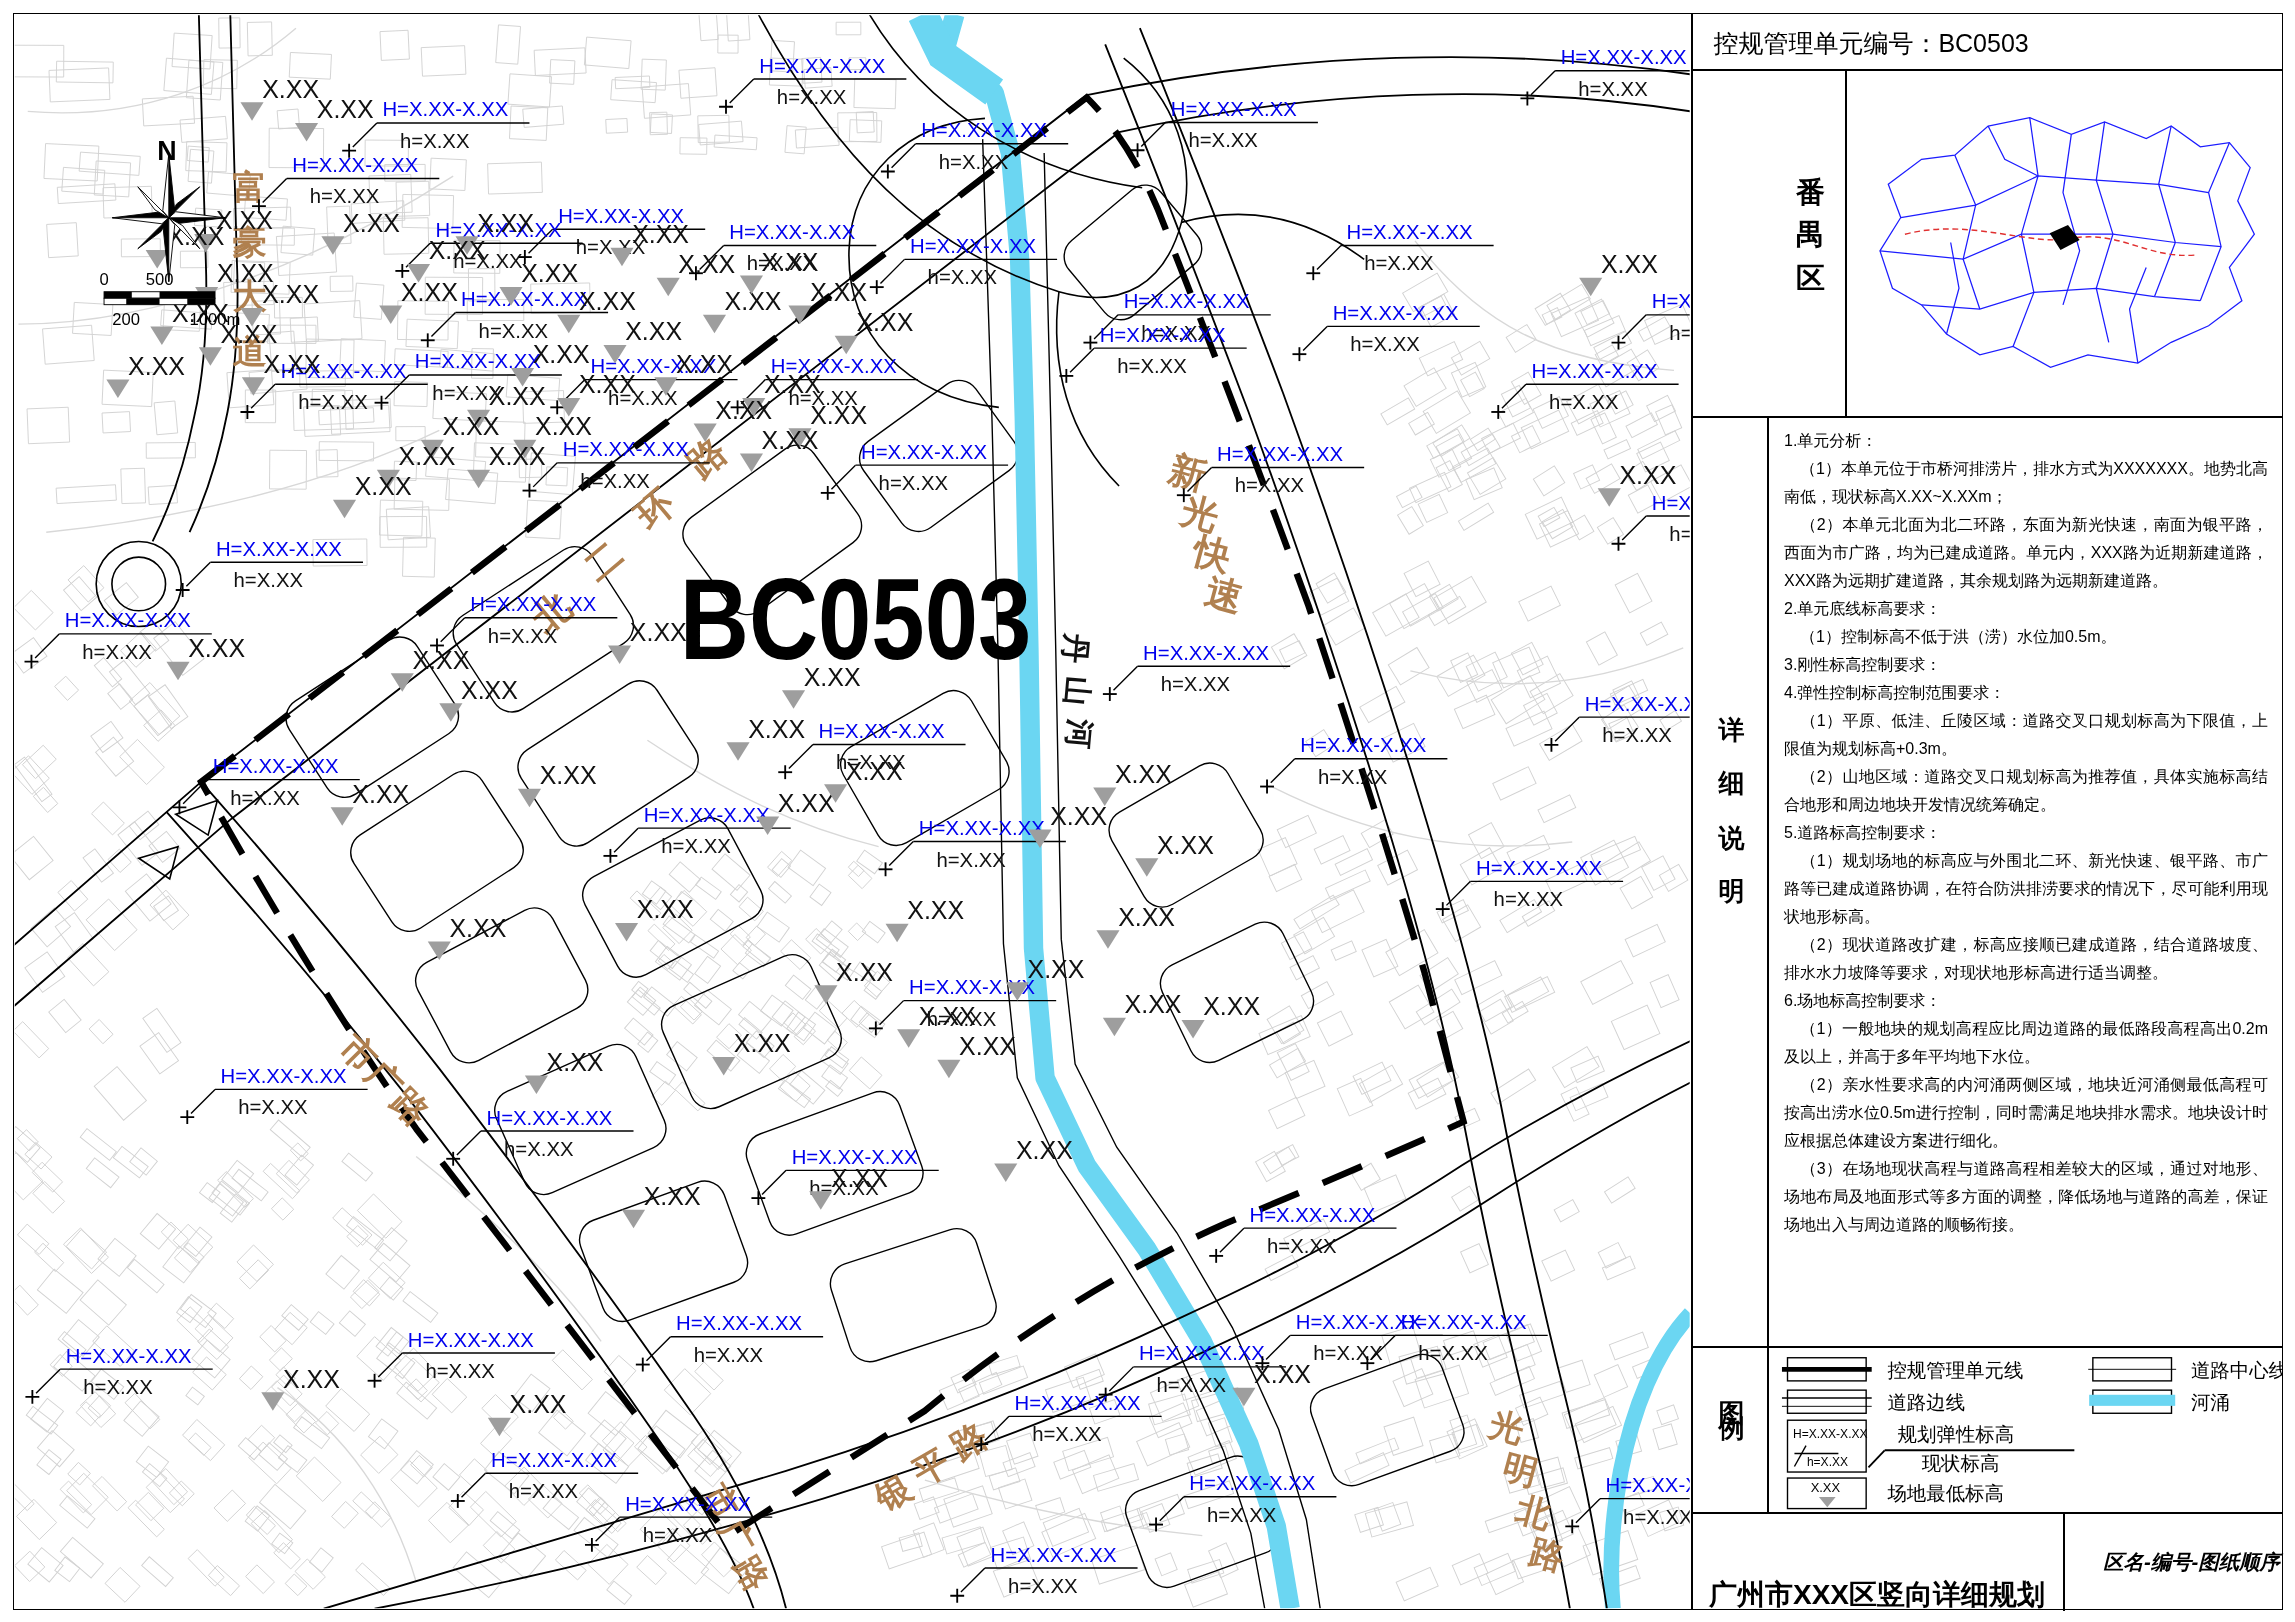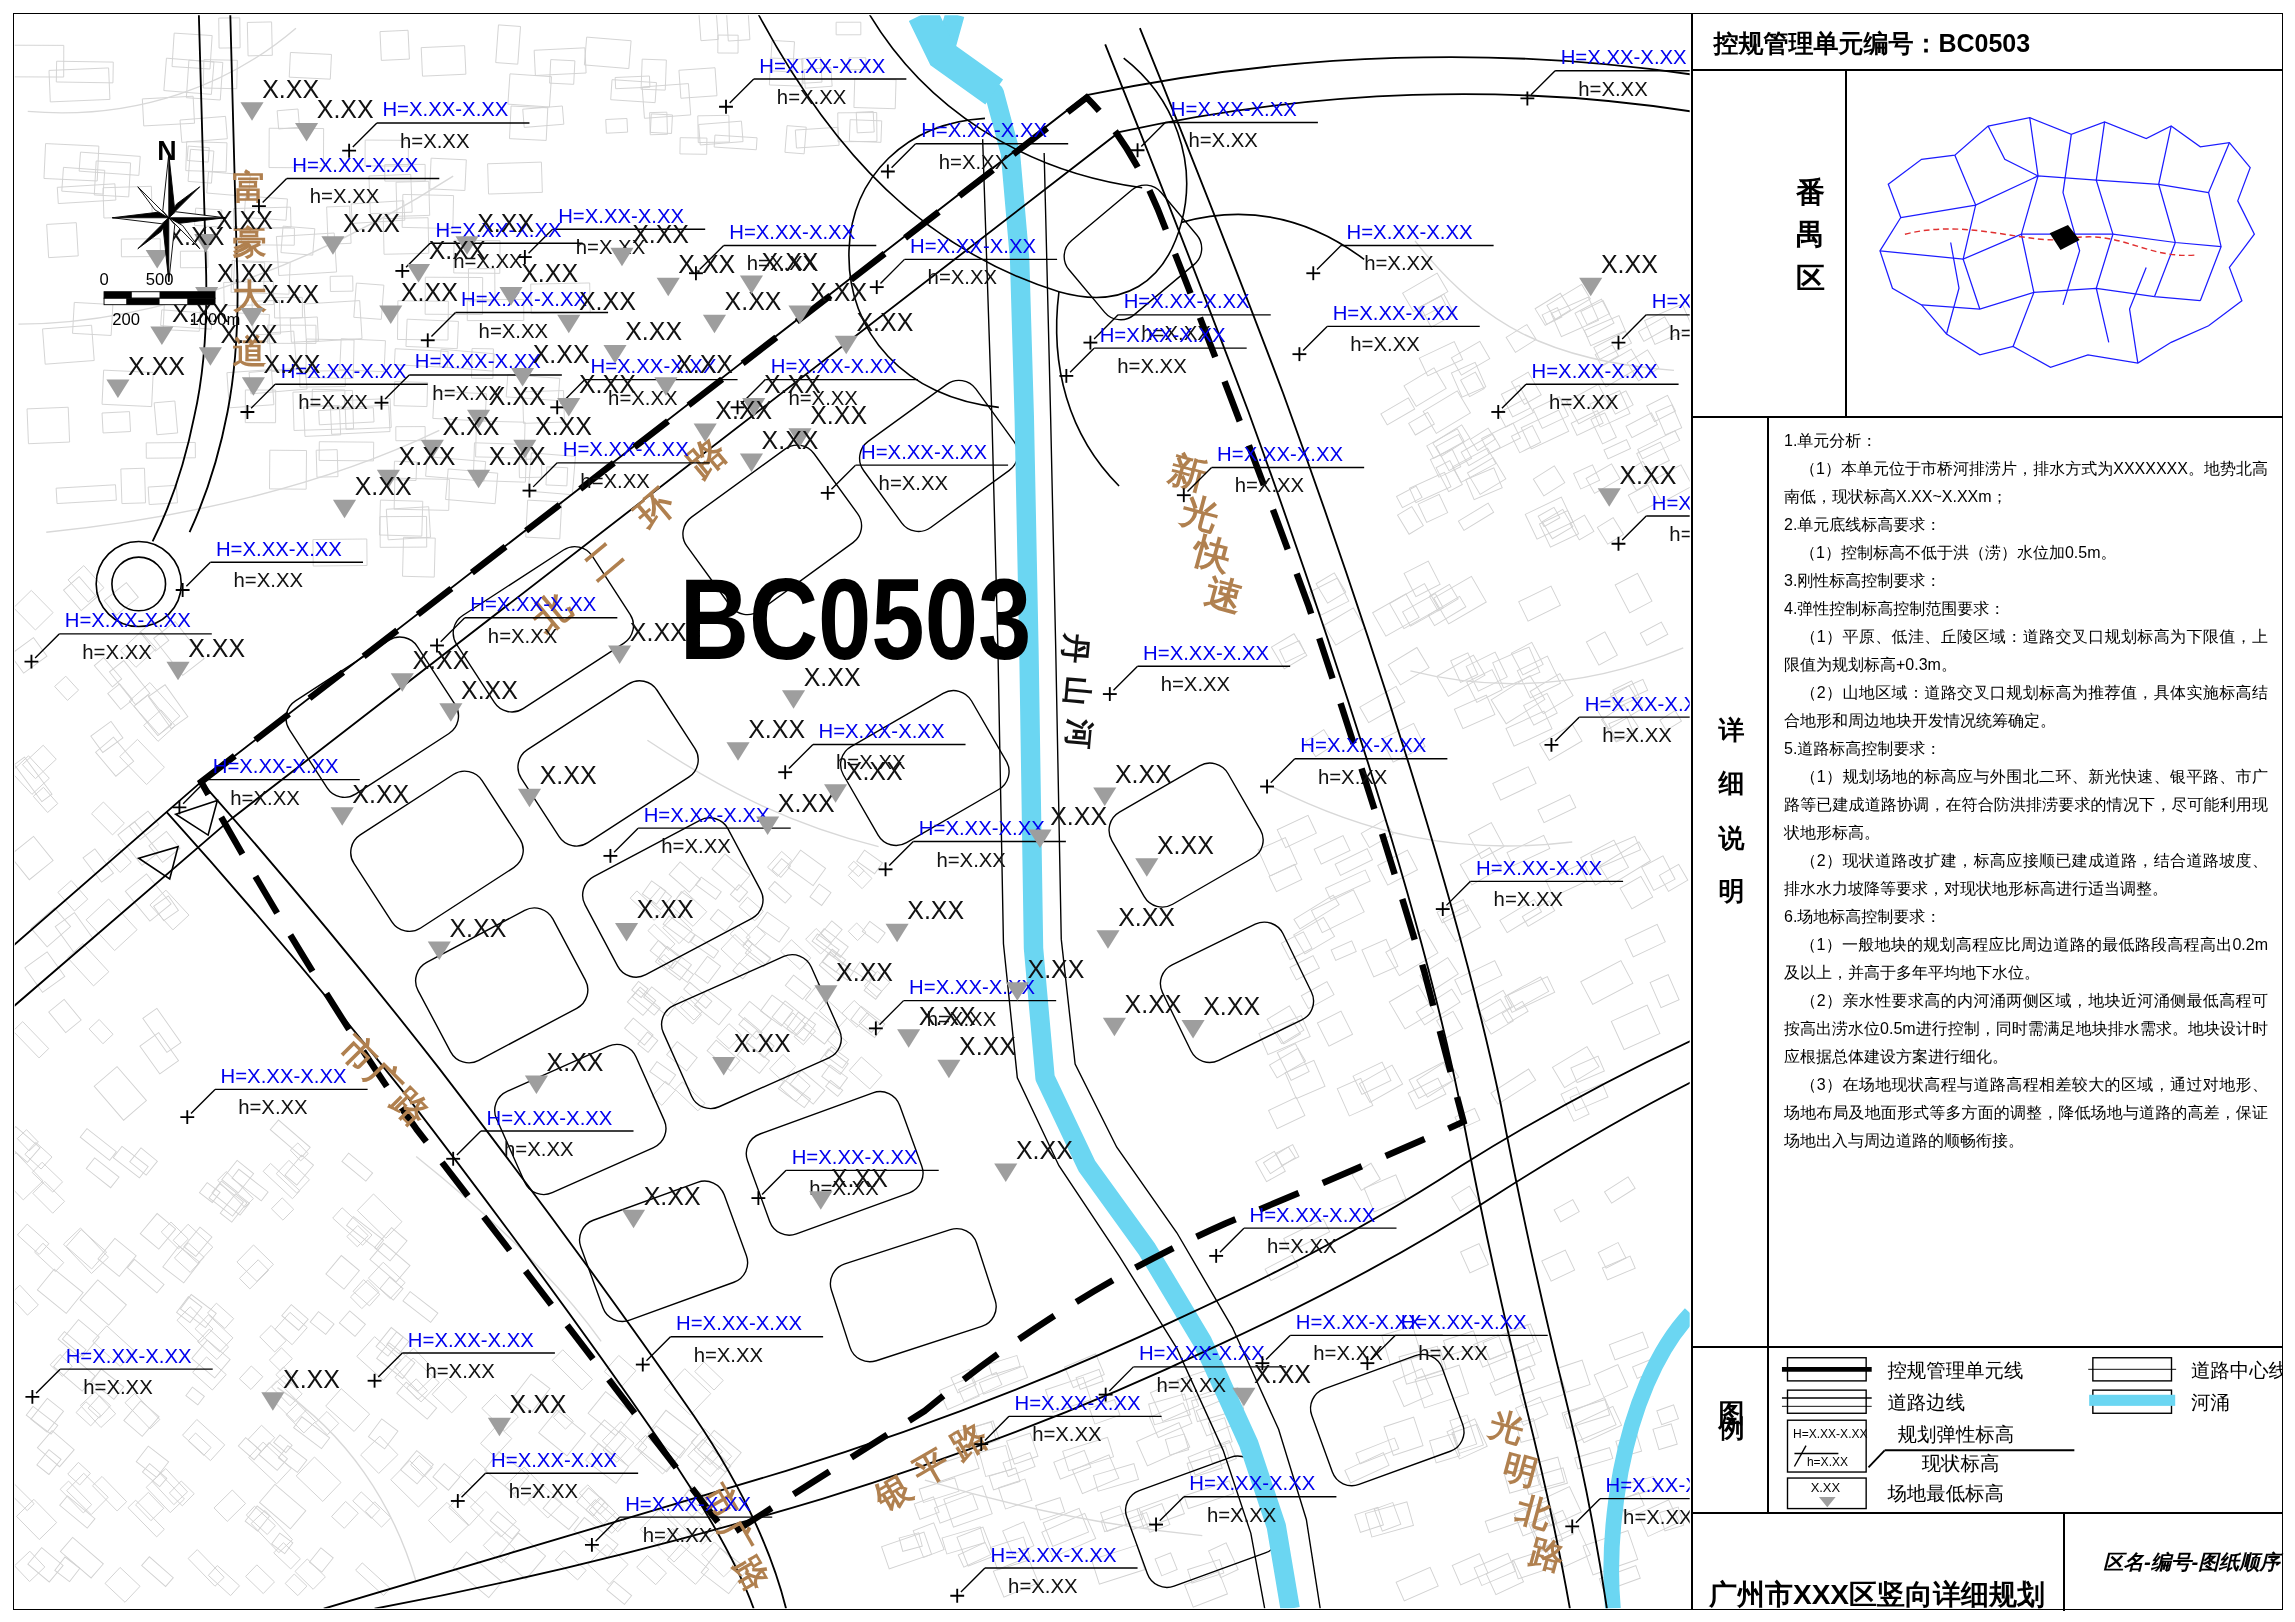--- a/index.html
+++ b/index.html
@@ -1,21 +1,21 @@
 <!DOCTYPE html>
 <html style="font-size:7.4px"><head>
 <meta charset="utf-8">
 <style>
   html,body{margin:0;padding:0;background:#888;}
   #page{position:relative;width:2295px;height:1623px;background:#ffffff;overflow:hidden;
         font-family:"Liberation Sans",sans-serif;}
   .abs{position:absolute;}
   .frame{border:1.9px solid #000;box-sizing:border-box;}
   #mapsvg{position:absolute;left:0;top:0;}
-  .hdrtext{font-size:25px;font-weight:bold;color:#000;line-height:56px;padding-left:20.4px;white-space:nowrap;}
+  .hdrtext{font-size:25px;font-weight:normal;color:#000;line-height:56px;padding-left:20.4px;white-space:nowrap;}
   .vlabel{writing-mode:vertical-rl;text-orientation:upright;color:#000;font-weight:bold;}
   .detail{font-size:16px;line-height:28px;color:#000;text-align:justify;}
   .detail p{margin:0;}
   .footL{font-size:28px;font-weight:bold;white-space:nowrap;margin-top:33px;}
   .footR{font-size:20.4px;font-weight:bold;white-space:nowrap;}
   .hline{position:absolute;background:#000;}
   .vline{position:absolute;background:#000;}
 </style>
 </head>
 <body>
@@ -1725,20 +1725,21 @@
     <path d="M 120,300 C 280,260 420,330 520,310 C 640,290 700,360 820,350" stroke="#e03030" stroke-width="3.5" fill="none" stroke-dasharray="14 9"></path>
     <path d="M 468,298 l 44,-20 l 28,36 l -46,24 Z" fill="#000"></path>
   </svg>
   <div class="hline" style="left:1691px;top:416px;width:592px;height:1.9px;"></div>
 
   <div class="vlabel abs" style="left:1715px;top:694px;font-size:26px;letter-spacing:55px;">详细说明</div>
   <div class="vline" style="left:1767px;top:416px;width:1.9px;height:930px;"></div>
   <div class="abs detail" style="left:1784px;top:427px;width:484px;height:907px;" id="detailtext">
       <p>1.单元分析：</p>
       <p>　（1）本单元位于市桥河排涝片，排水方式为XXXXXXX。地势北高南低，现状标高X.XX~X.XXm；</p>
+      <p>　（2）本单元北面为北二环路，东面为新光快速，南面为银平路，西面为市广路，均为已建成道路。单元内，XXX路为近期新建道路，XXX路为远期扩建道路，其余规划路为远期新建道路。</p>
       <p>2.单元底线标高要求：</p>
       <p>　（1）控制标高不低于洪（涝）水位加0.5m。</p>
       <p>3.刚性标高控制要求：</p>
       <p>4.弹性控制标高控制范围要求：</p>
       <p>　（1）平原、低洼、丘陵区域：道路交叉口规划标高为下限值，上限值为规划标高+0.3m。</p>
       <p>　（2）山地区域：道路交叉口规划标高为推荐值，具体实施标高结合地形和周边地块开发情况统筹确定。</p>
       <p>5.道路标高控制要求：</p>
       <p>　（1）规划场地的标高应与外围北二环、新光快速、银平路、市广路等已建成道路协调，在符合防洪排涝要求的情况下，尽可能利用现状地形标高。</p>
       <p>　（2）现状道路改扩建，标高应接顺已建成道路，结合道路坡度、排水水力坡降等要求，对现状地形标高进行适当调整。</p>
       <p>6.场地标高控制要求：</p>

